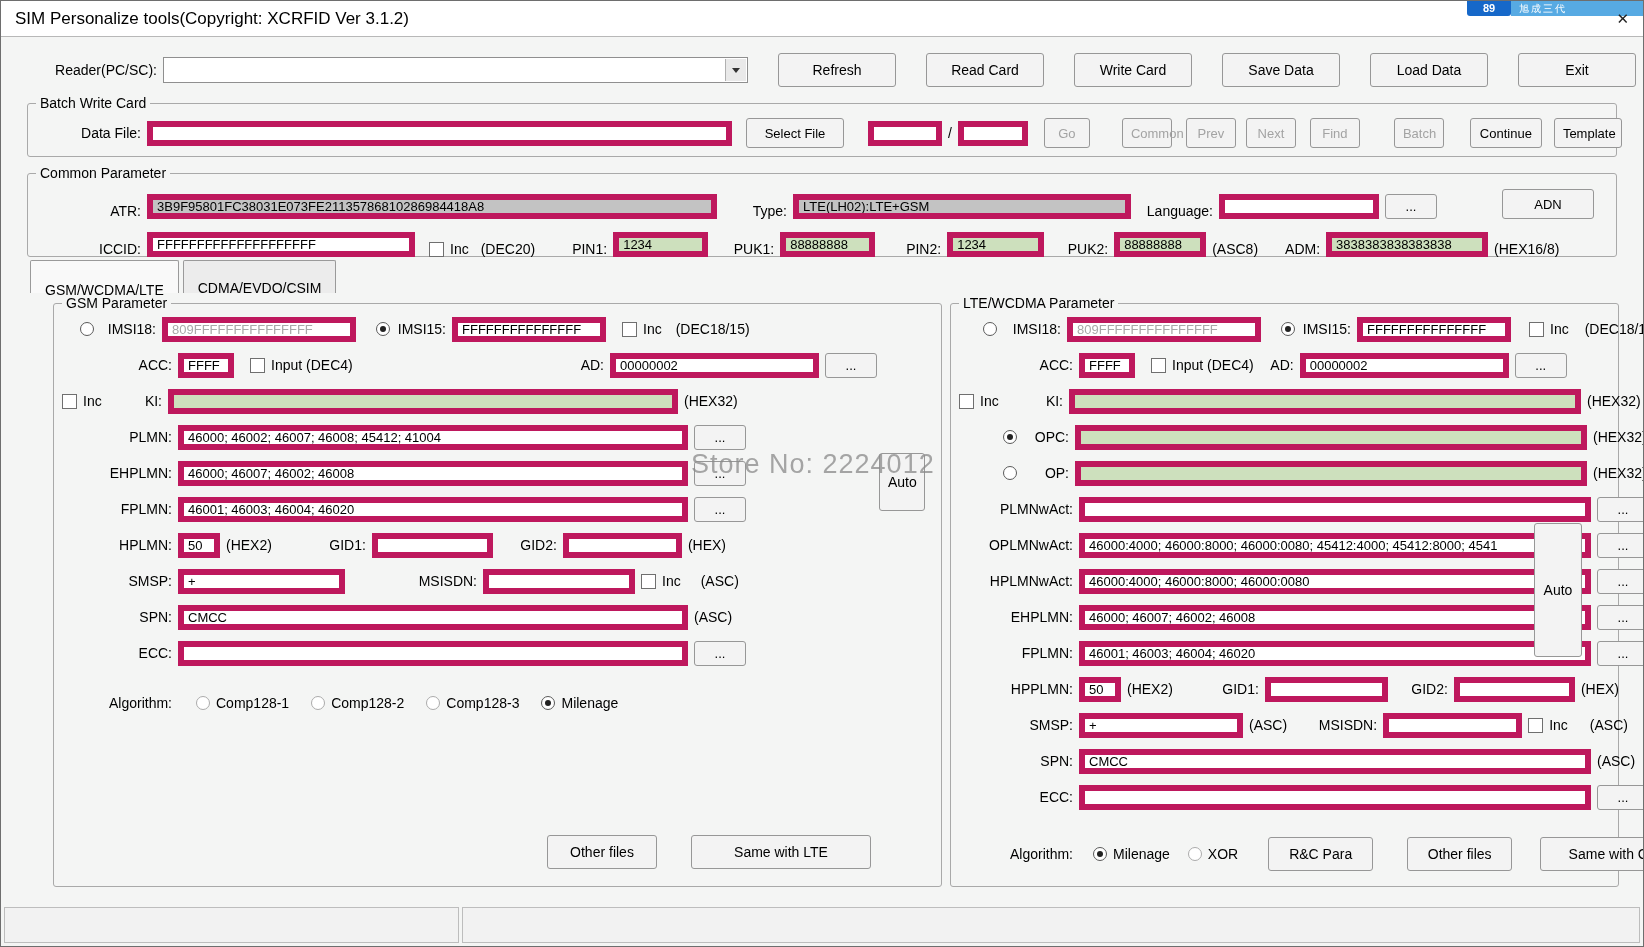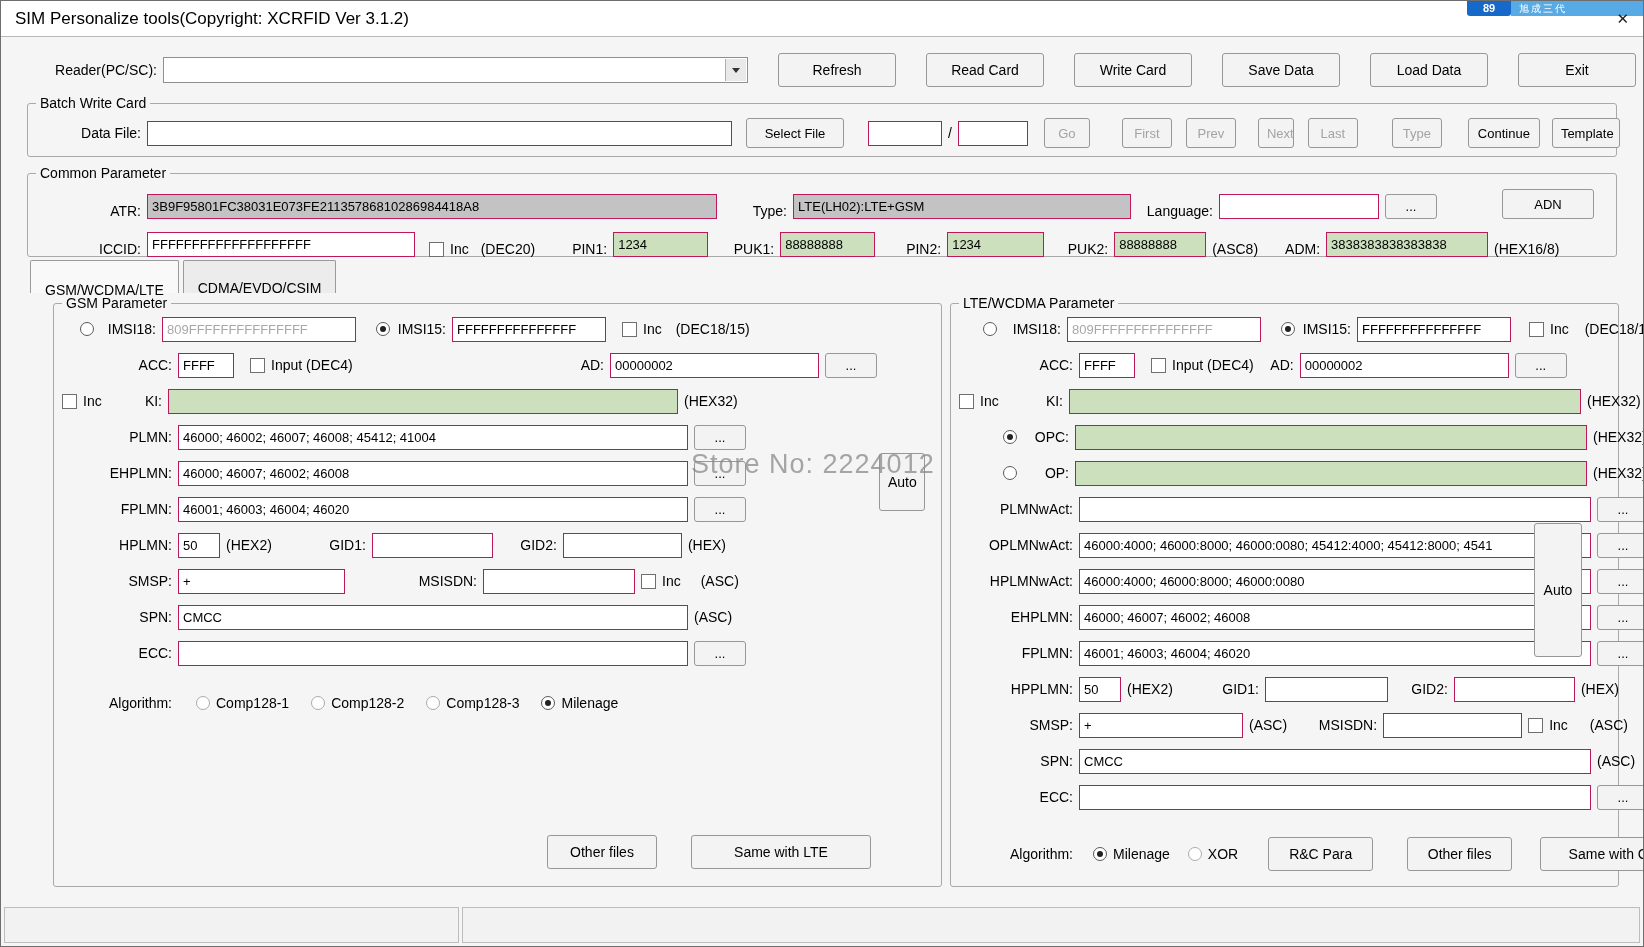--- a/index.html
+++ b/index.html
@@ -11,21 +11,21 @@
   .titlebar { position:relative; height:36px; background:#ffffff; border-bottom:1px solid #b8b8b8; display:flex; align-items:center; padding-left:14px; }
   .title { font-size:17px; }
   .close { position:absolute; right:14px; top:9px; font-size:15px; color:#222; cursor:pointer; }
   .ov-badge { position:absolute; top:0; right:132px; width:44px; height:15px; background:#1668c9; color:#fff; font-size:11px; font-weight:bold; text-align:center; line-height:15px; border-radius:0 0 3px 3px; }
   .ov-strip { position:absolute; top:0; right:0; width:132px; height:15px; background:#57aae3; color:#fff; font-size:10px; line-height:15px; padding-left:8px; letter-spacing:2px; }
 
   
   .row { display:flex; align-items:center; gap:6px; }
   .lbl { flex:none; text-align:right; white-space:nowrap; }
   .note { white-space:nowrap; flex:none; }
-  .tb { flex:none; height:25px; border:1px solid #be185d; background:#fff; font:13px "Liberation Sans",sans-serif; padding:0 4px; color:#000; }
+  .tb { flex:none; height:25px; border:6px solid #be185d; background:#fff; font:13px "Liberation Sans",sans-serif; padding:0 4px; color:#000; }
   .tb.green { background:#cde0bd; }
   .tb.grayf { background:#c3c3c3; }
   .tb.muted { color:#a8a8a8; }
   .btn { flex:none; height:34px; background:#f3f3f3; border:1px solid #979797; border-radius:3px; font:14px "Liberation Sans",sans-serif; color:#000; padding:0 8px; cursor:pointer; }
   .btn.b30 { height:30px; font-size:13px; }
   .btn.dis { color:#a3a3a3; cursor:default; }
   .dots { flex:none; width:52px; height:25px; background:#f3f3f3; border:1px solid #979797; border-radius:3px; font:13px "Liberation Sans",sans-serif; cursor:pointer; }
   .cb { flex:none; width:15px; height:15px; border:1px solid #6f6f6f; background:#fff; cursor:pointer; }
   .radio { flex:none; width:14px; height:14px; border:1px solid #5a5a5a; border-radius:50%; background:#fff; position:relative; cursor:pointer; }
   .radio.on::after { content:""; position:absolute; left:3px; top:3px; width:6px; height:6px; border-radius:50%; background:#222; }
@@ -108,25 +108,25 @@
   <fieldset class="batch">
     <legend>Batch Write Card</legend>
     <div class="row">
       <span class="lbl" style="width:105px">Data File:</span>
       <input class="tb" style="width: 585px;" value="">
       <button class="btn b30" style="width:98px;margin-left:8px">Select File</button>
       <input class="tb" style="width: 74px; margin-left: 18px;" value="">
       <span class="note">/</span>
       <input class="tb" style="width: 70px;" value="">
       <button class="btn b30 dis" style="width:46px;margin-left:10px">Go</button>
-      <button class="btn b30 dis" style="width:50px;margin-left:26px">First</button>
+      <button class="btn b30 dis" style="width:50px;margin-left:26px">Common</button>
       <button class="btn b30 dis" style="width:50px;margin-left:8px">Prev</button>
-      <button class="btn b30 dis" style="width:36px;margin-left:16px">Next</button>
-      <button class="btn b30 dis" style="width:50px;margin-left:8px">Last</button>
-      <button class="btn b30 dis" style="width:50px;margin-left:28px">Type</button>
+      <button class="btn b30 dis" style="width:50px;margin-left:4px">Next</button>
+      <button class="btn b30 dis" style="width:50px;margin-left:8px">Find</button>
+      <button class="btn b30 dis" style="width:50px;margin-left:28px">Batch</button>
       <button class="btn b30" style="width:72px;margin-left:20px">Continue</button>
       <button class="btn b30" style="width:68px;margin-left:6px">Template</button>
     </div>
   </fieldset>
 
   <fieldset class="common">
     <legend>Common Parameter</legend>
     <div class="row">
       <span class="lbl" style="width:105px">ATR:</span>
       <input class="tb grayf" style="width: 570px;" readonly="" value="3B9F95801FC38031E073FE21135786810286984418A8">

